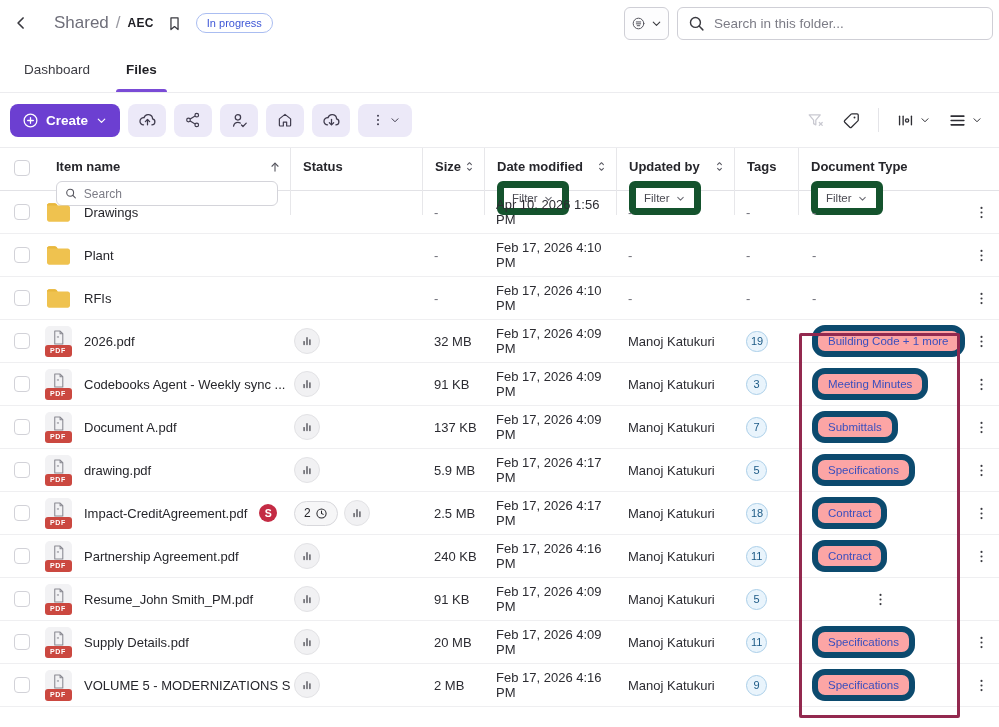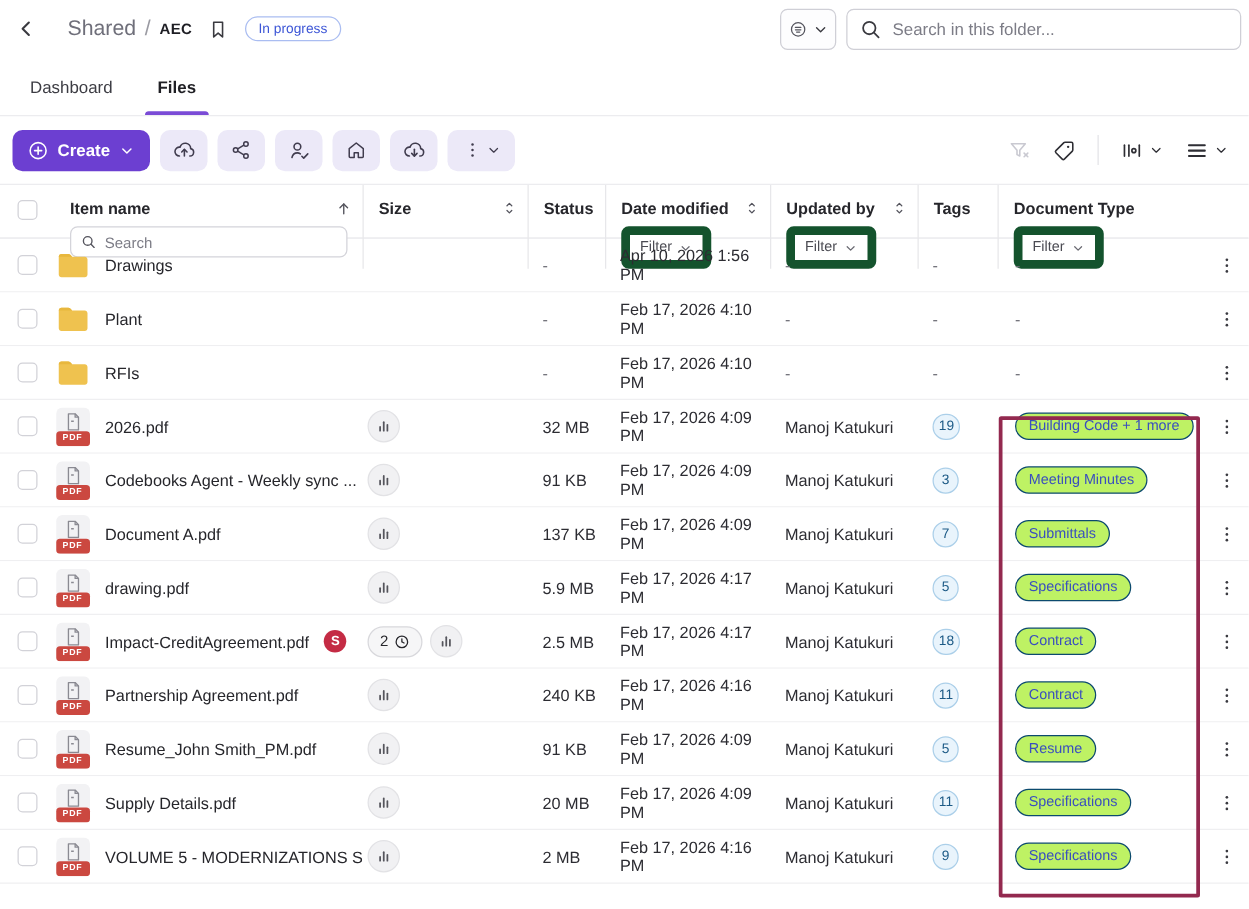--- a/index.html
+++ b/index.html
@@ -62,21 +62,21 @@
   .item-icon { width:28px; display:flex; justify-content:center; flex:none; }
   .name-text { font-size:13px; font-weight:500; color:#26262b; white-space:nowrap; cursor:pointer; }
   .s-badge { width:18px; height:18px; border-radius:50%; background:#c42b44; color:#fff; font-size:10.5px; font-weight:700; display:flex; align-items:center; justify-content:center; flex:none; }
   .c-status { display:flex; gap:6px; align-items:center; padding-left:4px; }
   .c-size, .c-date, .c-updated { font-size:13px; color:#2c2c32; padding-left:12px; }
   .c-size { padding-left:12px; }
   .dash { color:#6f6f78; }
   .c-tags { padding-left:12px; }
   .tag-badge { min-width:21px; height:21px; padding:0 4px; border-radius:11px; background:#e9f4fc; border:1px solid #abcfe9; color:#1c5a86; font-size:11px; display:inline-flex; align-items:center; justify-content:center; cursor:pointer; }
   .c-doctype { padding-left:14px; }
-  .doc-pill { font-size:11.5px; color:#3a4fbe; background:#bef264; border:1px solid #0c4a6e; border-radius:13px; padding:4px 10px; white-space:nowrap; display:inline-block; cursor:pointer; }
+  .doc-pill { font-size:11.5px; color:#3a4fbe; background:#fca5a5; border:6px solid #0c4a6e; border-radius:13px; padding:4px 10px; white-space:nowrap; display:inline-block; cursor:pointer; }
   .c-menu { display:flex; justify-content:center; }
   .kebab-btn { color:#3a3a40; cursor:pointer; padding:4px; }
 
   .chart-circle { width:26px; height:26px; border-radius:50%; background:#f1f1f3; border:1px solid #e2e2e5; display:flex; align-items:center; justify-content:center; color:#55555c; cursor:pointer; }
   .timer-pill { height:25px; border:1px solid #d8d8dc; background:#f6f6f7; border-radius:13px; display:flex; align-items:center; gap:4px; padding:0 9px; font-size:12px; color:#26262b; cursor:pointer; }
 
   .pdf-ic { width:27px; height:31px; background:#f2f2f4; border-radius:5px; position:relative; display:flex; justify-content:center; padding-top:4px; color:#8a8a92; }
   .pdf-band { position:absolute; left:0; right:0; bottom:0; height:12px; background:#cb4840; border-radius:3px; color:#fff; font-size:7px; font-weight:700; display:flex; align-items:center; justify-content:center; letter-spacing:.6px; }
 
   .highlight-box { position:absolute; left:799px; top:333px; width:161px; height:385px; border:3px solid #93294f; border-radius:2px; pointer-events:none; z-index:5; }
@@ -240,31 +240,31 @@
     <div class="name-search">
       <svg width="13" height="13" viewBox="0 0 24 24" fill="none" stroke="currentColor" stroke-width="2.2" stroke-linecap="round">
           <circle cx="10.5" cy="10.5" r="7"></circle>
           <line x1="16" y1="16" x2="21" y2="21"></line>
         </svg>
       <input type="text" placeholder="Search" style="">
     </div>
   </div>
   <div class="th sep">
     <div class="th-label-row">
+        <span>Status</span>
+      </div>
+  </div>
+  <div class="th sep">
+    <div class="th-label-row">
       <span>Size</span>
       <svg class="sort-ic" width="13" height="13" viewBox="0 0 24 24" fill="none" stroke="currentColor" stroke-width="1.9" stroke-linecap="round" stroke-linejoin="round">
           <polyline points="8.5 8.5 12 5 15.5 8.5"></polyline>
           <polyline points="8.5 15.5 12 19 15.5 15.5"></polyline>
         </svg>
     </div>
-  </div>
-  <div class="th sep">
-    <div class="th-label-row">
-        <span>Status</span>
-      </div>
   </div>
   <div class="th sep">
     <div class="th-label-row">
       <span>Date modified</span>
       <svg class="sort-ic" width="13" height="13" viewBox="0 0 24 24" fill="none" stroke="currentColor" stroke-width="1.9" stroke-linecap="round" stroke-linejoin="round">
           <polyline points="8.5 8.5 12 5 15.5 8.5"></polyline>
           <polyline points="8.5 15.5 12 19 15.5 15.5"></polyline>
         </svg>
     </div>
     <span class="filter-btn">
@@ -691,21 +691,20 @@
             <line x1="7" y1="18" x2="7" y2="13"></line>
             <line x1="12" y1="18" x2="12" y2="6.5"></line>
             <line x1="17" y1="18" x2="17" y2="10"></line>
           </svg>
         </span>
       </div>
     <div class="c-size">91 KB</div>
     <div class="c-date">Feb 17, 2026 4:09 PM</div>
     <div class="c-updated">Manoj Katukuri</div>
     <div class="c-tags"><span class="tag-badge">5</span></div>
-    <div class="c-doctype"><span class="doc-pill">Resume</span></div>
     <div class="c-menu">
       <span class="kebab-btn">
         <svg width="17" height="17" viewBox="0 0 24 24">
             <circle cx="12" cy="5.5" r="1.5" fill="currentColor"></circle>
             <circle cx="12" cy="12" r="1.5" fill="currentColor"></circle>
             <circle cx="12" cy="18.5" r="1.5" fill="currentColor"></circle>
           </svg>
       </span>
     </div>
   </div>

